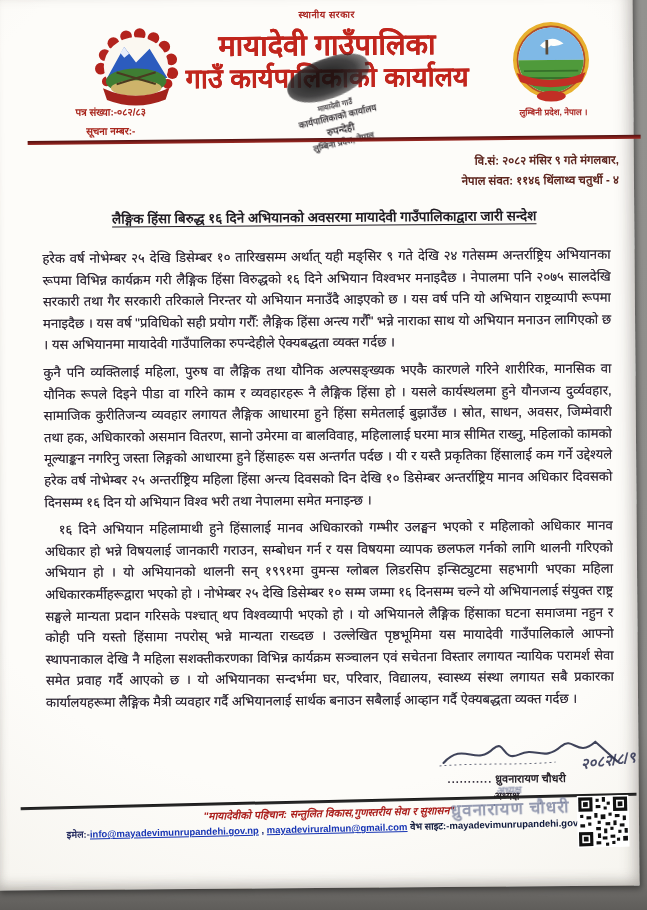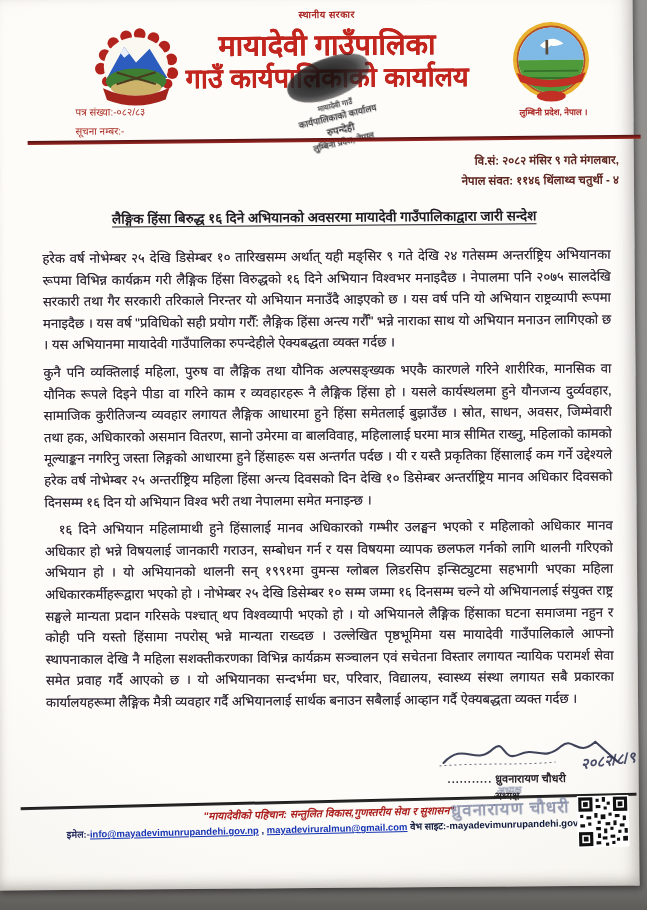--- a/index.html
+++ b/index.html
@@ -24,21 +24,21 @@
     font-size:29px;font-weight:bold;color:#c1251d;text-shadow:0 0 .5px #c1251d;}
   .title2{position:absolute;top:58px;left:0;width:660px;text-align:center;
     font-size:27px;font-weight:bold;color:#c1251d;text-shadow:0 0 .5px #c1251d;}
 
   .logo{position:absolute;}
   .logo-left{left:90px;top:26px;width:98px;height:88px;}
   .logo-right{left:508px;top:22px;width:92px;height:86px;}
   .logo-right-caption{position:absolute;left:486px;top:108px;width:140px;text-align:center;
     font-size:8.5px;font-weight:bold;color:#a92420;}
 
-  .ref-block{position:absolute;left:78px;top:101px;font-size:10px;font-weight:normal;color:#a9281f;line-height:19px;}
+  .ref-block{position:absolute;left:78px;top:101px;font-size:10px;font-weight:bold;color:#a9281f;line-height:19px;text-align:center;}
 
   .hr-red{position:absolute;left:30px;right:4px;top:138px;height:4px;
     background:linear-gradient(180deg,#4e1010 0%,#7c1d1a 55%,#9a2a24 100%);
     transform:rotate(-0.15deg);}
 
   
   .hstamp{position:absolute;left:252px;top:58px;width:170px;transform:rotate(-13deg);
     color:#262226;opacity:.88;text-align:center;filter:blur(.3px);}
   .hstamp .blob{margin:0 auto;width:86px;height:40px;border-radius:50% 45% 55% 50%;
     background:radial-gradient(60% 60% at 45% 45%,#111 30%,#2b2a2b 65%,rgba(40,38,40,.55) 100%);

